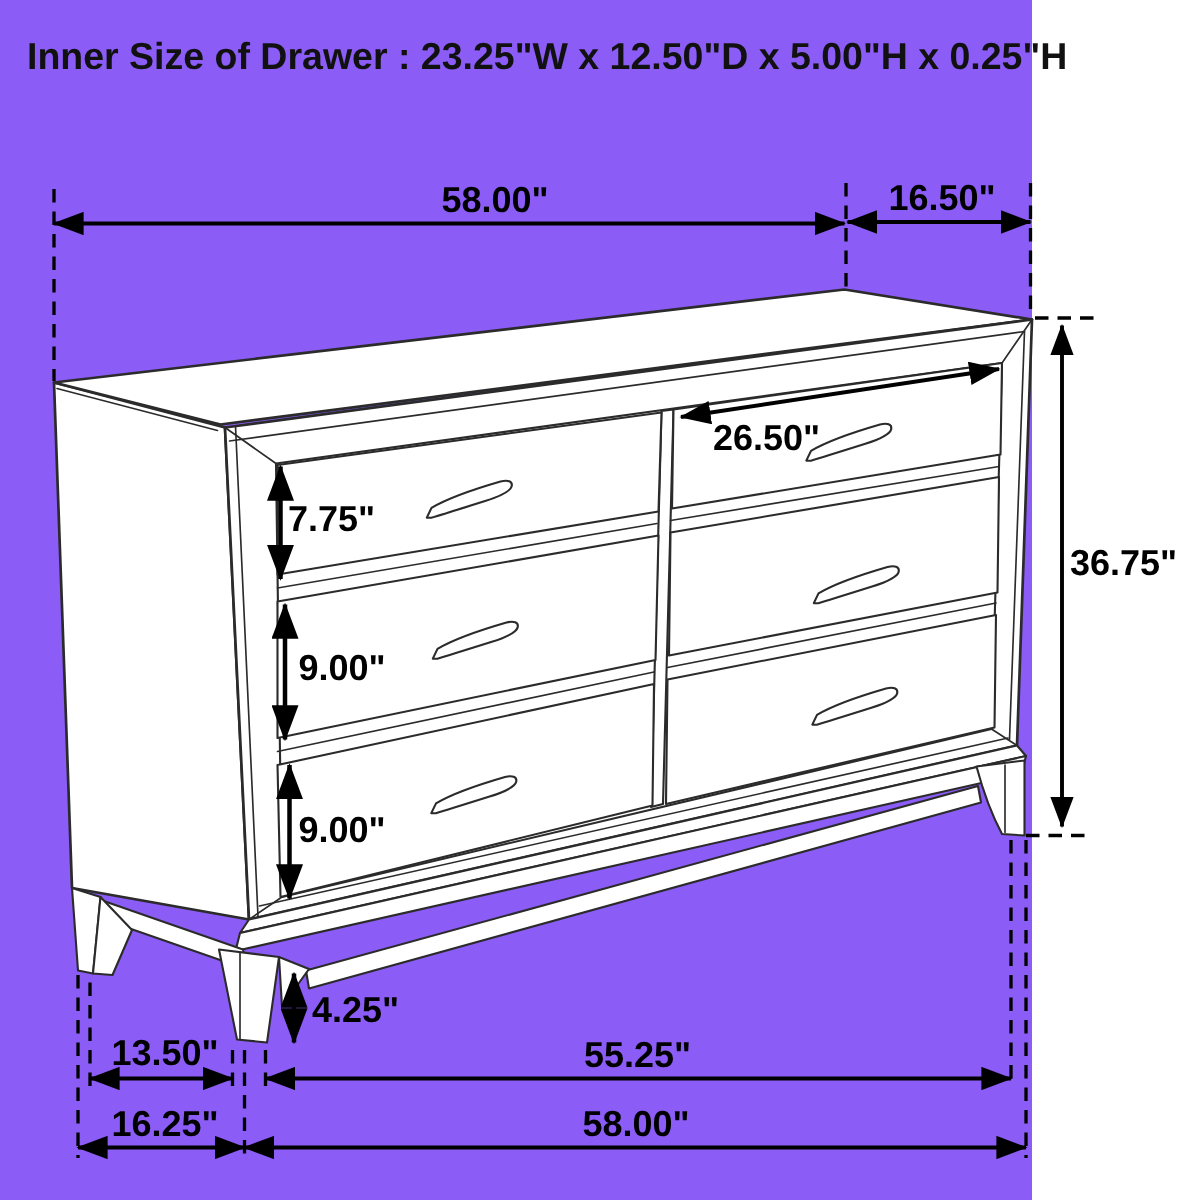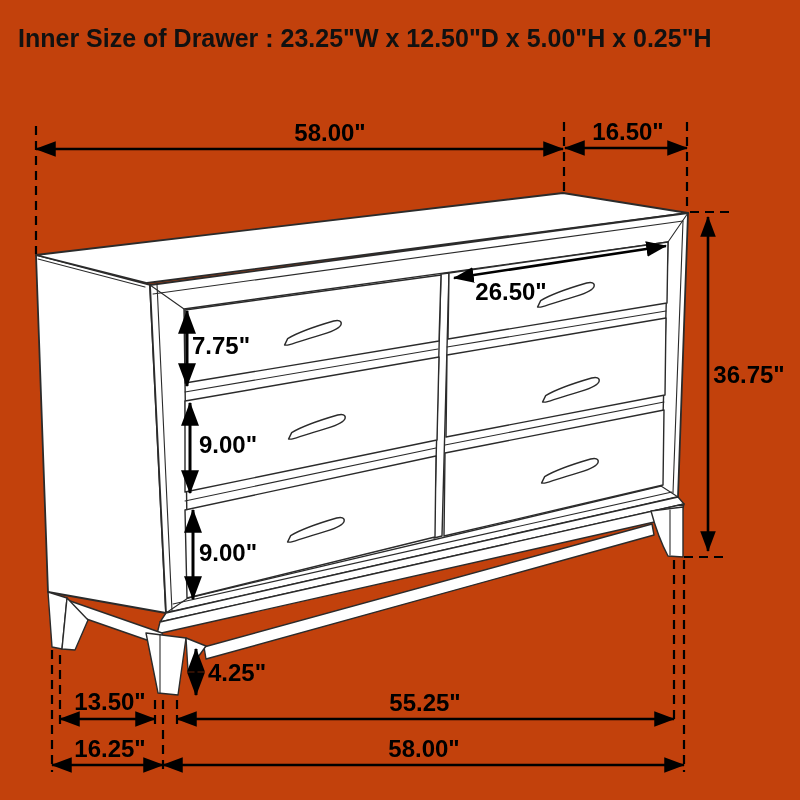--- a/index.html
+++ b/index.html
@@ -6,23 +6,23 @@
     margin: 0;
     padding: 0;
     background: #ffffff;
     width: 800px;
     height: 800px;
     font-family: "Liberation Sans", sans-serif;
     overflow: hidden;
   }
   .stage {
     position: relative;
-    width: 800px;
+    width: 688px;
     height: 800px;
-    background: #c2410c;
+    background: #8b5cf6;
   }
   .title {
     position: absolute;
     left: 18px;
     top: 24px;
     font-size: 25px;
     font-weight: bold;
     color: #111111;
     white-space: nowrap;
     letter-spacing: 0px;

